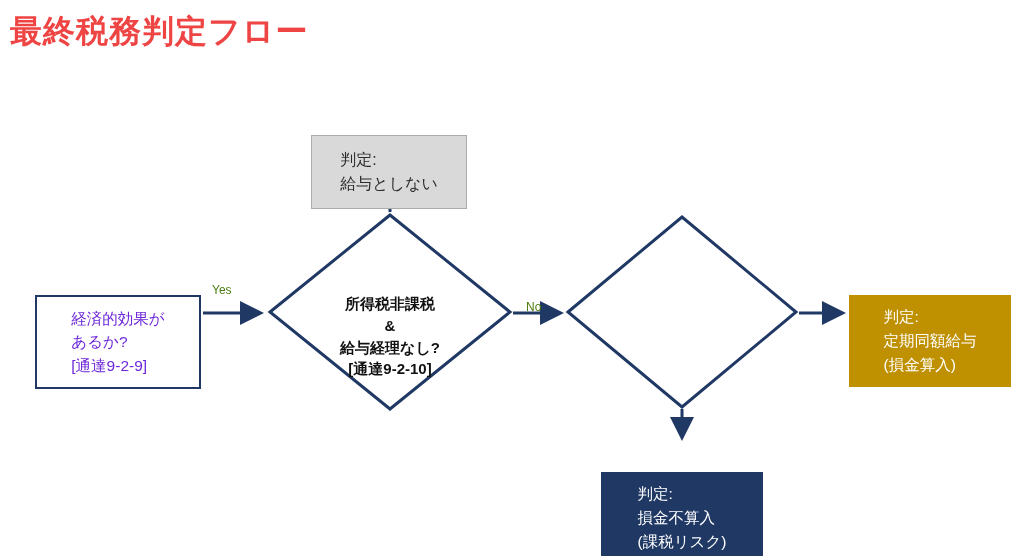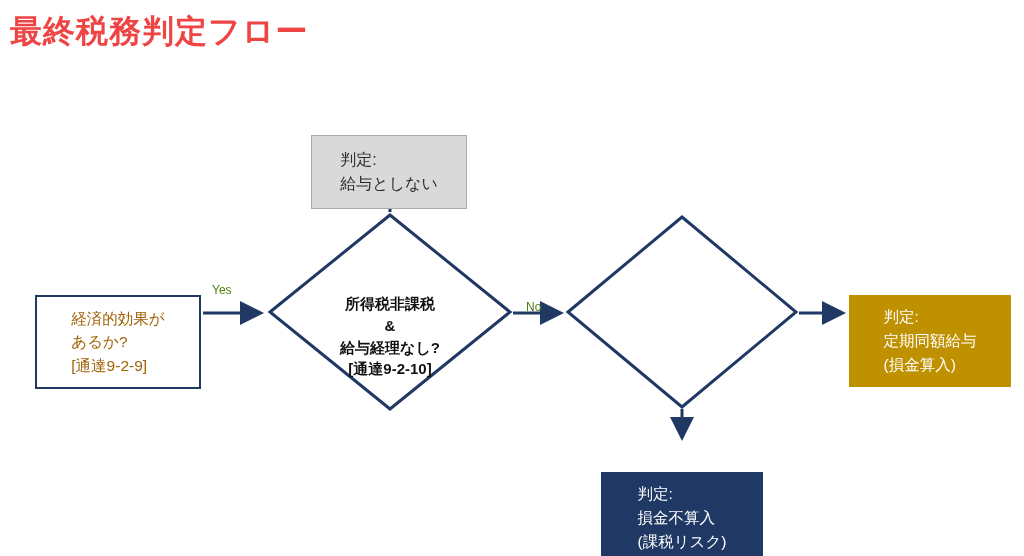--- a/index.html
+++ b/index.html
@@ -16,21 +16,21 @@
     letter-spacing:1px;
   }
   .node {
     position:absolute; box-sizing:border-box;
     display:flex; align-items:center; justify-content:center;
     text-align:left; font-weight:normal; white-space:pre-line;margin-top:28px;
   }
   .start-box {
     left:35px; top:267px; width:166px; height:94px;
     background:#ffffff; border:2.5px solid #1f3864;
-    color:#a16207; font-size:15.5px; line-height:1.5;
+    color:#6d28d9; font-size:15.5px; line-height:1.5;
   }
   .result-gray {
     left:311px; top:107px; width:156px; height:74px;
     background:#d9d9d9; border:1px solid #ababab;
     color:#2b2b2b; font-size:16px; line-height:1.5;
   }
   .result-gold {
     left:849px; top:267px; width:162px; height:92px;
     background:#bf9000; color:#ffffff;
     font-size:15.5px; line-height:1.55;

